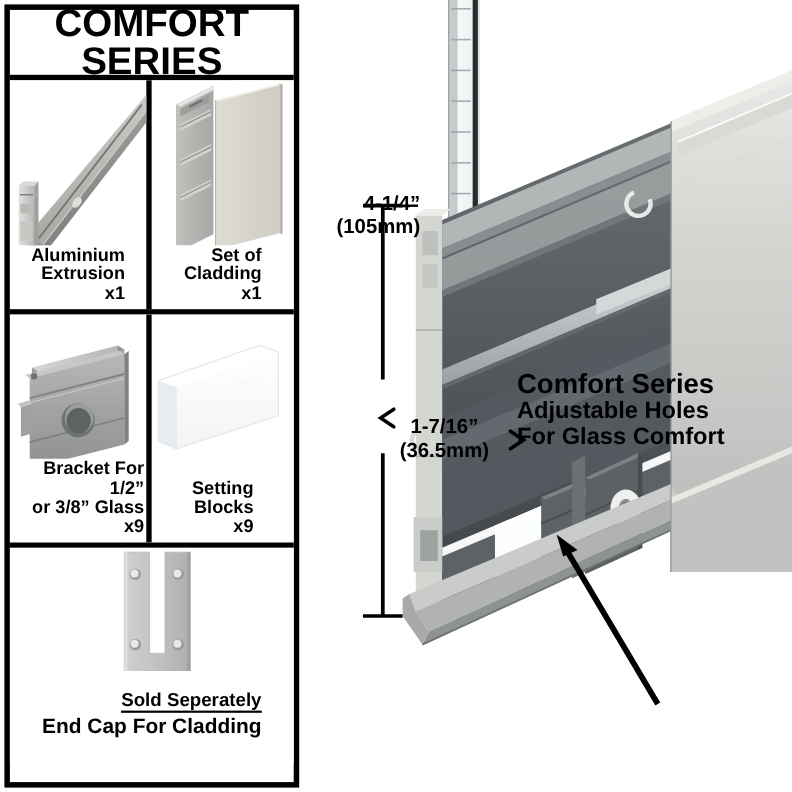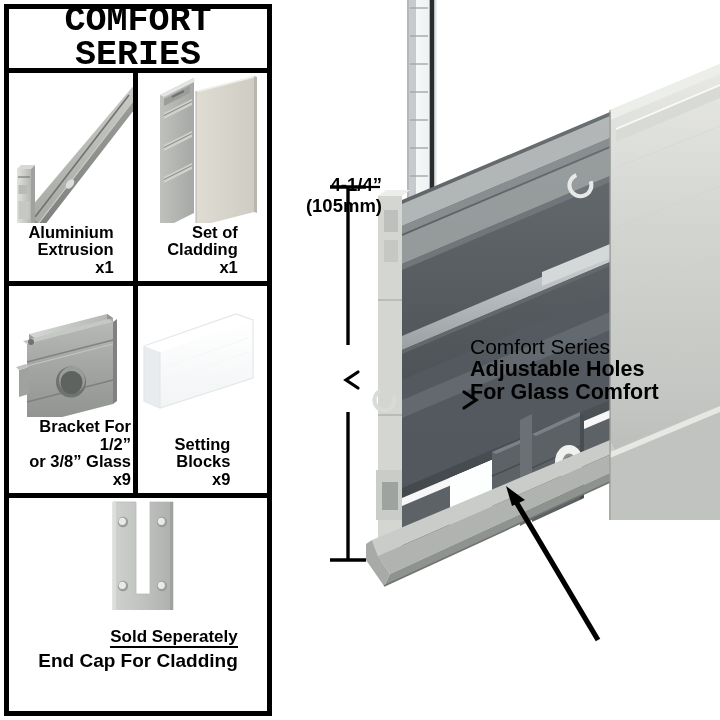--- a/index.html
+++ b/index.html
@@ -20,21 +20,20 @@
     background: #fff;
     display: flex;
     flex-direction: column;
   }
   .legend-title-cell {
     height: 64px;
     border-bottom: 5px solid #000;
     display: flex; align-items: center; justify-content: center;
     flex-direction: column;
     line-height: 0.95;
-    font-family: Liberation Mono, monospace;
   }
   .legend-title-cell span {
     font-size: 35px; font-weight: bold; letter-spacing: 0px;
     color: #000; display: block; text-align: center;
   }
   .legend-row {
     display: flex;
     border-bottom: 5px solid #000;
   }
   .legend-row.last { border-bottom: none; }
@@ -92,21 +91,21 @@
   #dim-height-label { left: 12px; top: 175px; width: 90px; }
   #dim-width-label  { left: 54px; top: 378px; width: 140px; text-align: center;}
 
   
   #callout-text {
     position: absolute;
     left: 190px; top: 336px;
     width: 250px;
     color: #000;
   }
-  #callout-text .l1 { font-size: 21px; font-weight: normal; line-height: 1.04; display:block;}
+  #callout-text .l1 { font-size: 25px; font-weight: bold; line-height: 1.04; display:block;}
   #callout-text .l2 { font-size: 21.5px; font-weight: bold; line-height: 1.1; display:block;}
   #callout-text .l3 { font-size: 21.5px; font-weight: bold; line-height: 1.1; display:block;}
 </style>
 </head>
 <body>
 
 <div id="legend-table">
 
   <div class="legend-title-cell">
     <span>COMFORT</span>
@@ -478,19 +477,21 @@
 
       <g>
         <line x1="318" y1="640" x2="232" y2="495" stroke="#000" stroke-width="5.2"></line>
         <polygon points="226,486 245,500 232,506" fill="#000"></polygon>
       </g>
     </g>
   </svg>
 
   <div class="dim-text" id="dim-height-label">4-1/4”
 (105mm)</div>
+  <div class="dim-text" id="dim-width-label">1-7/16”
+(36.5mm)</div>
 
   <div id="callout-text">
     <span class="l1">Comfort Series</span>
     <span class="l2">Adjustable Holes</span>
     <span class="l3">For Glass Comfort</span>
   </div>
 </div>
 
 </body></html>

